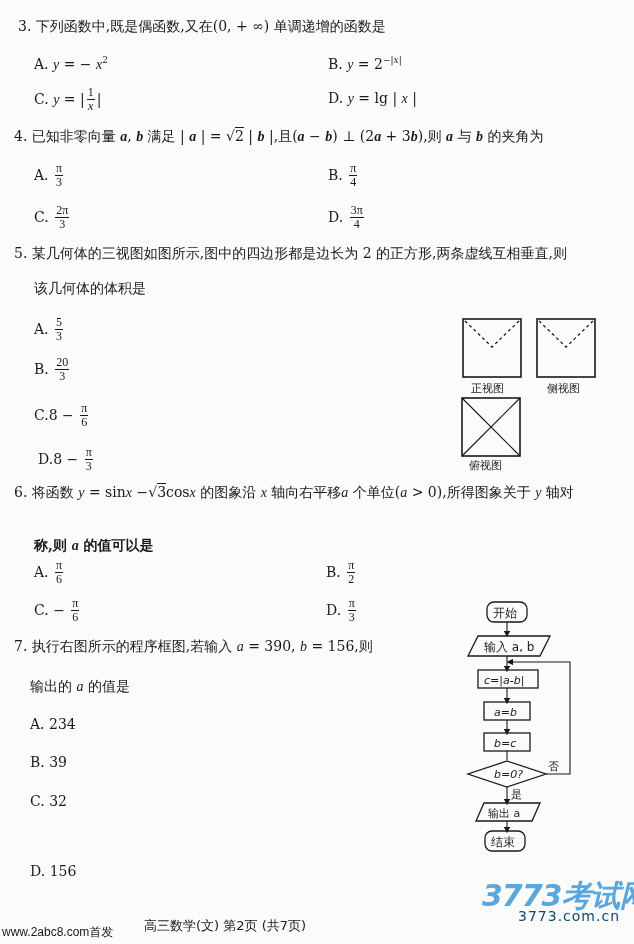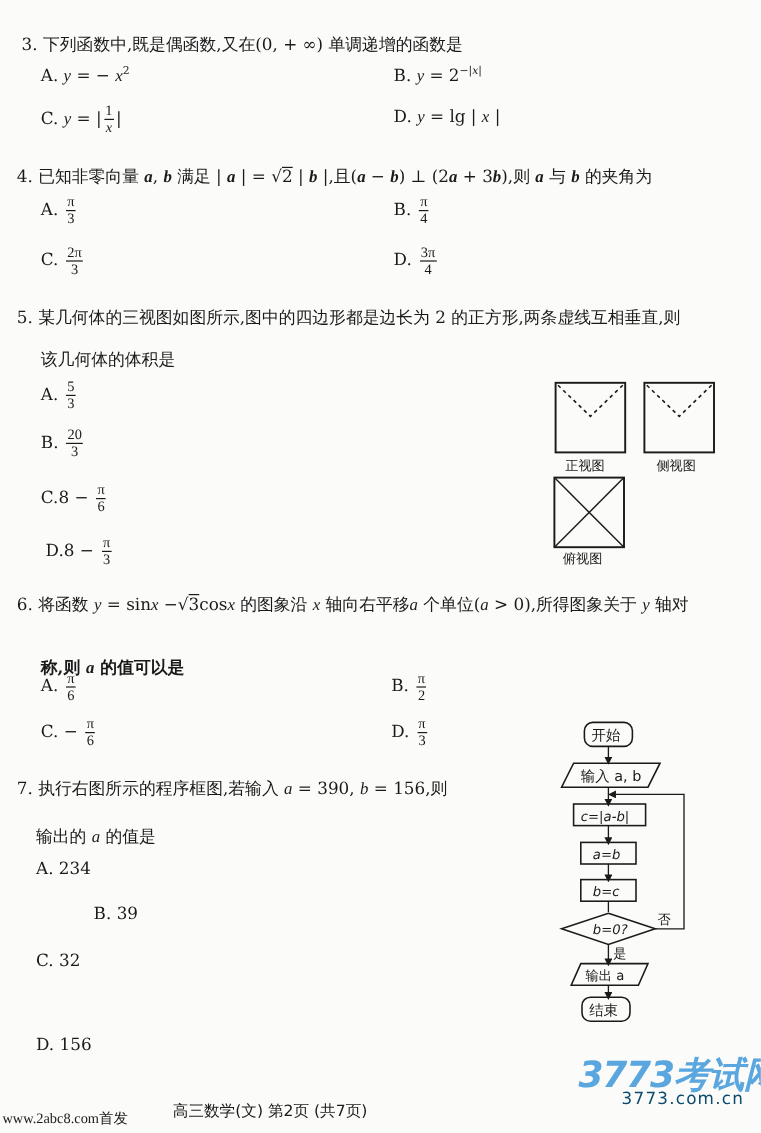--- a/index.html
+++ b/index.html
@@ -1,31 +1,31 @@
 <!DOCTYPE html>
 <html><head>
 <meta charset="utf-8">
 <style>
   html, body { margin:0; padding:0; }
   body {
     width:634px; height:944px; background:#fbfbfa; position:relative; overflow:hidden;
     font-family:"DejaVu Serif", "Liberation Serif", serif; color:#1a1a1a;
   }
   .abs { position:absolute; white-space:nowrap; }
-  .q { font-size:14px;margin-top:11px; }
+  .q { font-size:14px; }
   .opt { font-size:14px; }
   i.v { font-style:italic; font-family:"Liberation Serif", serif; }
   b.vb { font-weight:bold; font-style:italic; font-family:"Liberation Serif", serif; }
   .frac { display:inline-flex; flex-direction:column; align-items:center; vertical-align:middle; font-size:12px; line-height:13px; margin:0 2px; font-family:"Liberation Serif", serif; }
   .frac .num { border-bottom:1px solid #1a1a1a; padding:0 1px; }
   sup { font-size:9px; }
   .sqrt { text-decoration:overline; }
   svg text { font-family:"DejaVu Sans", sans-serif; }
   .footer { font-size:13px; font-family:"DejaVu Sans", sans-serif; }
-  .src { font-family:Liberation Serif, serif; font-size:12px; }
+  .src { font-family:Liberation Sans, sans-serif; font-size:12px; }
   .logo-big { font-family:"DejaVu Sans", sans-serif; font-weight:bold; font-style:italic; font-size:30px; color:#5aa6de; letter-spacing:-1px; }
   .logo-small { font-family:"DejaVu Sans", sans-serif; font-size:14px; color:#0c4a6e; letter-spacing:1px; }
 </style>
 </head>
 <body>
 
 <div class="abs q" style="left:18px;top:18px;">
   <span>3.</span>
   <span>下列函数中,既是偶函数,又在(0, + ∞) 单调递增的函数是</span>
 </div>
@@ -159,21 +159,21 @@
 <div class="abs q" style="left:14px;top:638px;">
   <span>7.</span>
   执行右图所示的程序框图,若输入 <i class="v">a</i> = 390, <i class="v">b</i> = 156,则
 </div>
 <div class="abs q" style="left:30px;top:678px;">
   输出的 <i class="v">a</i> 的值是
 </div>
 <div class="abs opt" style="left:30px;top:716px;">
   <span>A.</span>&nbsp;<span>234</span>
 </div>
-<div class="abs opt" style="left:30px;top:754px;margin-left:48px;">
+<div class="abs opt" style="left:30px;top:754px;">
   <span>B.</span>&nbsp;<span>39</span>
 </div>
 <div class="abs opt" style="left:30px;top:793px;">
   <span>C.</span>&nbsp;<span>32</span>
 </div>
 <div class="abs opt" style="left:30px;top:831px;margin-top:32px;">
   <span>D.</span>&nbsp;<span>156</span>
 </div>
 
 <svg class="abs" style="left:460px;top:598px;" width="140" height="260">

